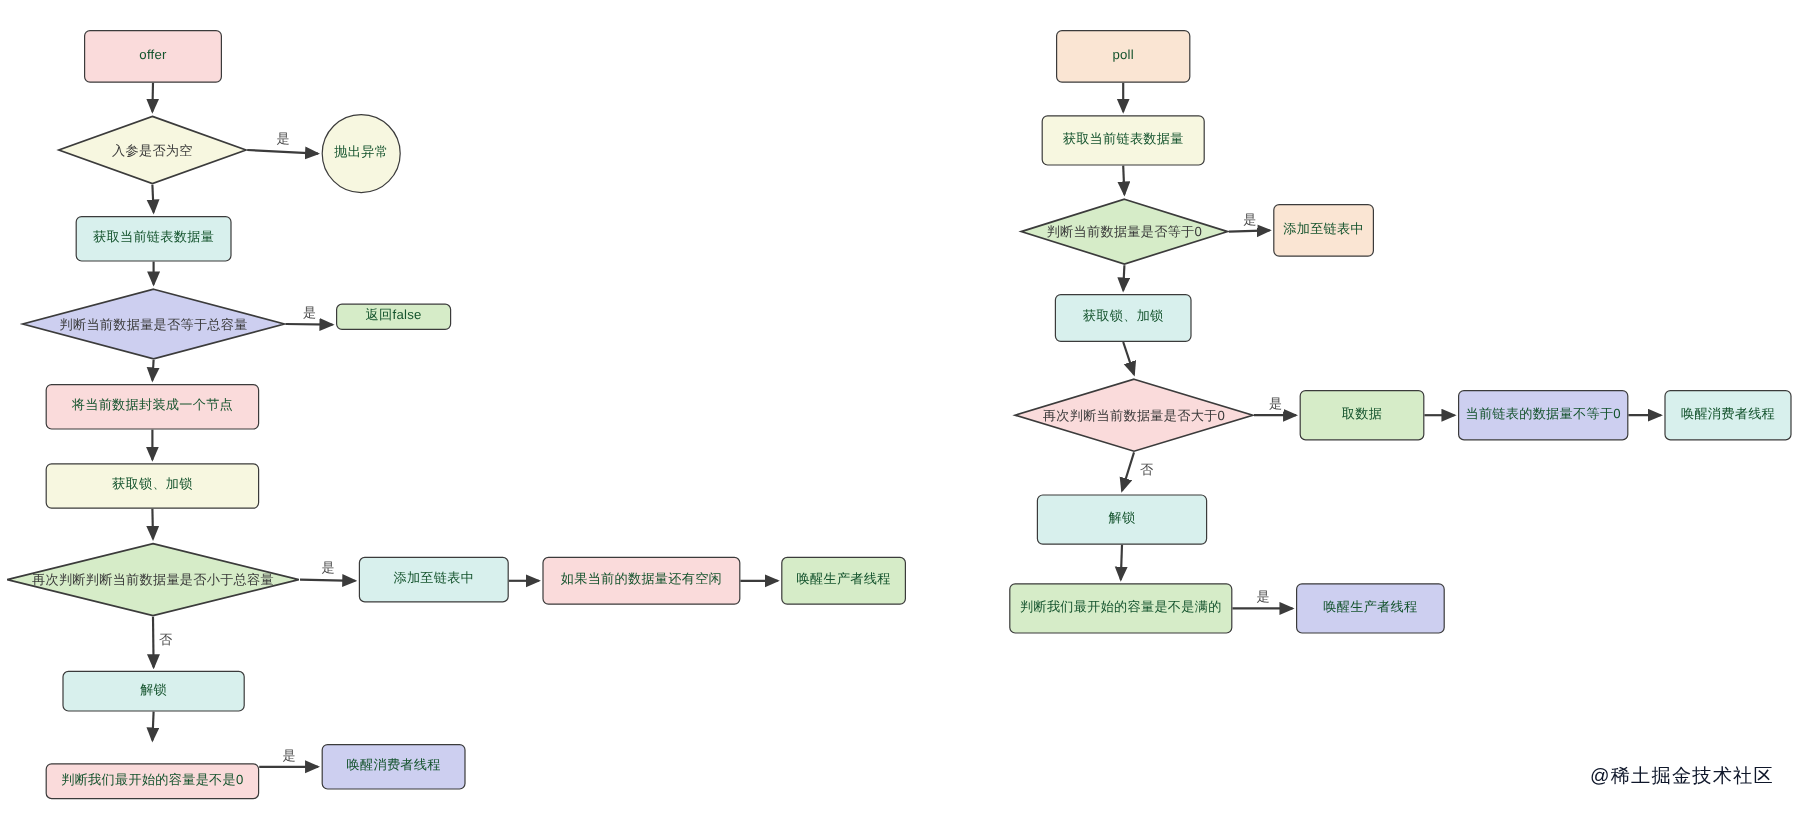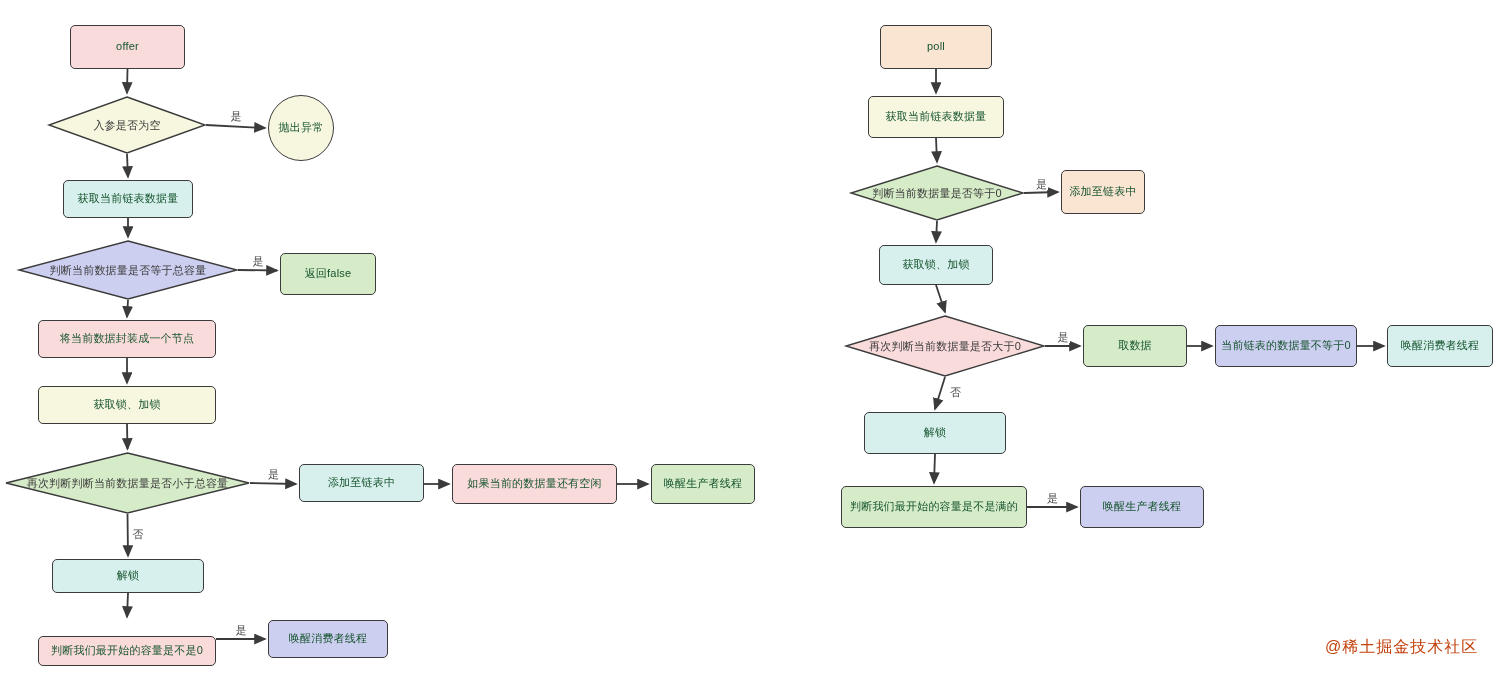--- a/index.html
+++ b/index.html
@@ -66,21 +66,21 @@
   .edge-label {
     position: absolute;
     font-size: 11px;
     color: #4a4a4a;
     background: #ffffff;
     padding: 0 1px;
     line-height: 1;
   }
   .watermark {
     position: absolute;
-    color: #c2410c;
+    color: #0f172a;
     font-size: 16px;
     letter-spacing: 1px;
     user-select: none;
   }
 </style>
 </head>
 <body>
 
 <svg id="canvas" xmlns="http://www.w3.org/2000/svg">
   <defs>
@@ -126,21 +126,21 @@
       <div class="diamond-label">入参是否为空</div>
     </div>
     <div class="node circle" style="left: 268px; top: 95px; width: 66px; height: 66px; background: rgb(247, 247, 224);">抛出异常</div>
     <div class="node rect" style="left: 63px; top: 180px; width: 130px; height: 38px; background: rgb(216, 240, 237);">获取当前链表数据量</div>
     <div class="diamond-wrap" style="left: 18px; top: 240px; width: 220px; height: 60px;">
       <svg width="220" height="60">
         <polygon points="110,1 219,30 110,59 1,30" fill="#cdcff0" stroke="#3b3b3b" stroke-width="1.4"></polygon>
       </svg>
       <div class="diamond-label">判断当前数据量是否等于总容量</div>
     </div>
-    <div class="node rect" style="left: 280px; top: 253px; width: 96px; height: 42px; background: rgb(214, 236, 200);">返回false</div>
+    <div class="node rect" style="left: 280px; top: 253px; width: 96px; height: 22px; background: rgb(214, 236, 200);">返回false</div>
     <div class="node rect" style="left: 38px; top: 320px; width: 178px; height: 38px; background: rgb(250, 219, 219);">将当前数据封装成一个节点</div>
     <div class="node rect" style="left: 38px; top: 386px; width: 178px; height: 38px; background: rgb(247, 247, 224);">获取锁、加锁</div>
     <div class="diamond-wrap" style="left: 5px; top: 452px; width: 245px; height: 62px; text-align: right;">
       <svg width="245" height="62">
         <polygon points="122.5,1 244,31 122.5,61 1,31" fill="#d6ecc8" stroke="#3b3b3b" stroke-width="1.4"></polygon>
       </svg>
       <div class="diamond-label">再次判断判断当前数据量是否小于总容量</div>
     </div>
     <div class="node rect" style="left: 299px; top: 464px; width: 125px; height: 38px; background: rgb(216, 240, 237);">添加至链表中</div>
     <div class="node rect" style="left: 452px; top: 464px; width: 165px; height: 40px; background: rgb(250, 219, 219);">如果当前的数据量还有空闲</div>

